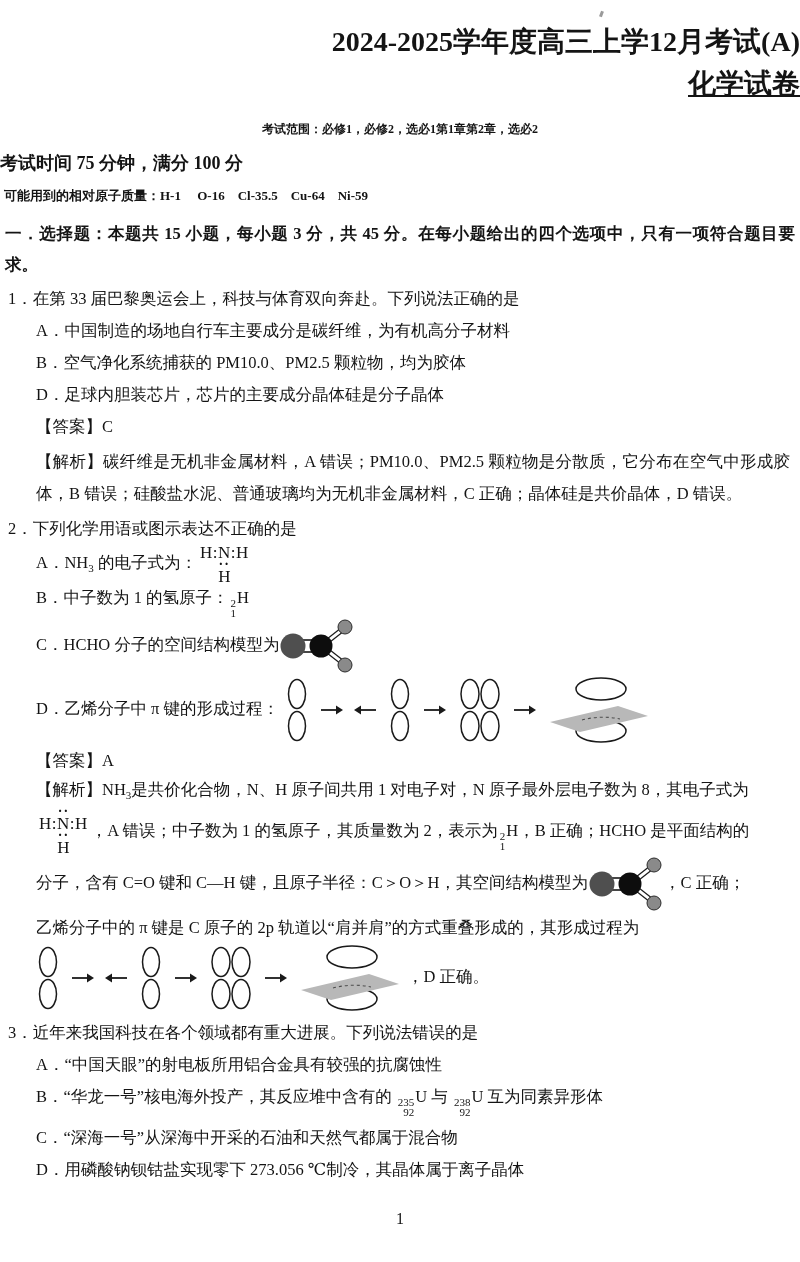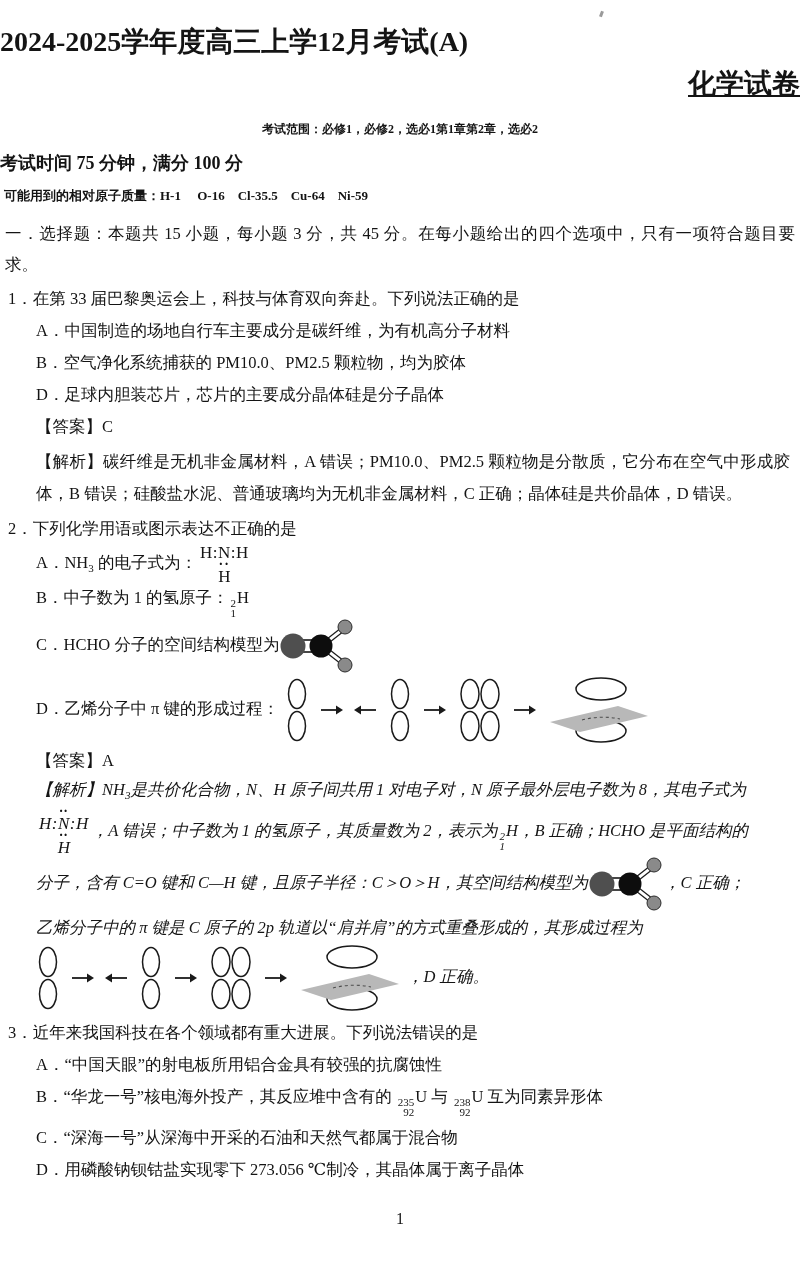--- a/index.html
+++ b/index.html
@@ -2,31 +2,31 @@
 <html><head>
 <meta charset="utf-8">
 <style>
   html,body{margin:0;padding:0;background:#ffffff;}
   .page{
     position:relative;width:800px;height:1262px;background:#fff;color:#141414;
     font-family:"Liberation Serif","DejaVu Serif",serif;font-size:16.5px;
     overflow:hidden;
   }
   .tick{position:absolute;left:600px;top:11px;width:3px;height:6px;background:#9a9a9a;transform:rotate(20deg);}
-  .title1{margin:24px 0 0 0;text-align:left;font-weight:bold;font-size:28px;line-height:36px;}
+  .title1{margin:24px 0 0 0;text-align:right;font-weight:bold;font-size:28px;line-height:36px;}
   .title2{margin:6px 0 0 0;text-align:right;font-weight:bold;font-size:28px;line-height:36px;text-decoration:underline;}
   .scope{margin:15px 0 0 0;text-align:center;font-weight:bold;font-size:12px;line-height:24px;}
   .time{margin:10px 0 0 0;text-align:left;font-weight:bold;font-size:18px;line-height:24px;}
   .masses{margin:9px 0 0 4px;font-weight:bold;font-size:13px;line-height:24px;white-space:pre-wrap;}
-  .sec{margin:10px 5px 0 5px;font-weight:normal;line-height:31px;text-align:justify;}
+  .sec{margin:10px 5px 0 5px;font-weight:bold;line-height:31px;text-align:justify;}
   .stem{margin:8px 0 0 8px;line-height:22px;}
   .opt{margin:10px 6px 0 36px;line-height:22px;}
   .ans{margin:10px 0 0 36px;line-height:22px;}
   .exp{margin:8px 10px 0 36px;line-height:32px;text-align:justify;}
-  .expline{margin:6px 10px 0 36px;line-height:24px;text-align:justify;font-style:italic;}
+  .expline{margin:6px 10px 0 36px;line-height:24px;text-align:justify;}
   .tight{margin-top:4px;}
   .tighter{margin-top:2px;}
   .flush{margin-top:0;}
   
   .vmid{vertical-align:middle;}
   
   .edot{display:inline-flex;flex-direction:column;align-items:center;vertical-align:middle;
         line-height:1;font-size:17px;margin:0 3px;}
   .edot .main{line-height:1.05;letter-spacing:0.5px;}
   .edot .dots{line-height:0.42;font-size:14px;font-weight:bold;letter-spacing:1px;}

